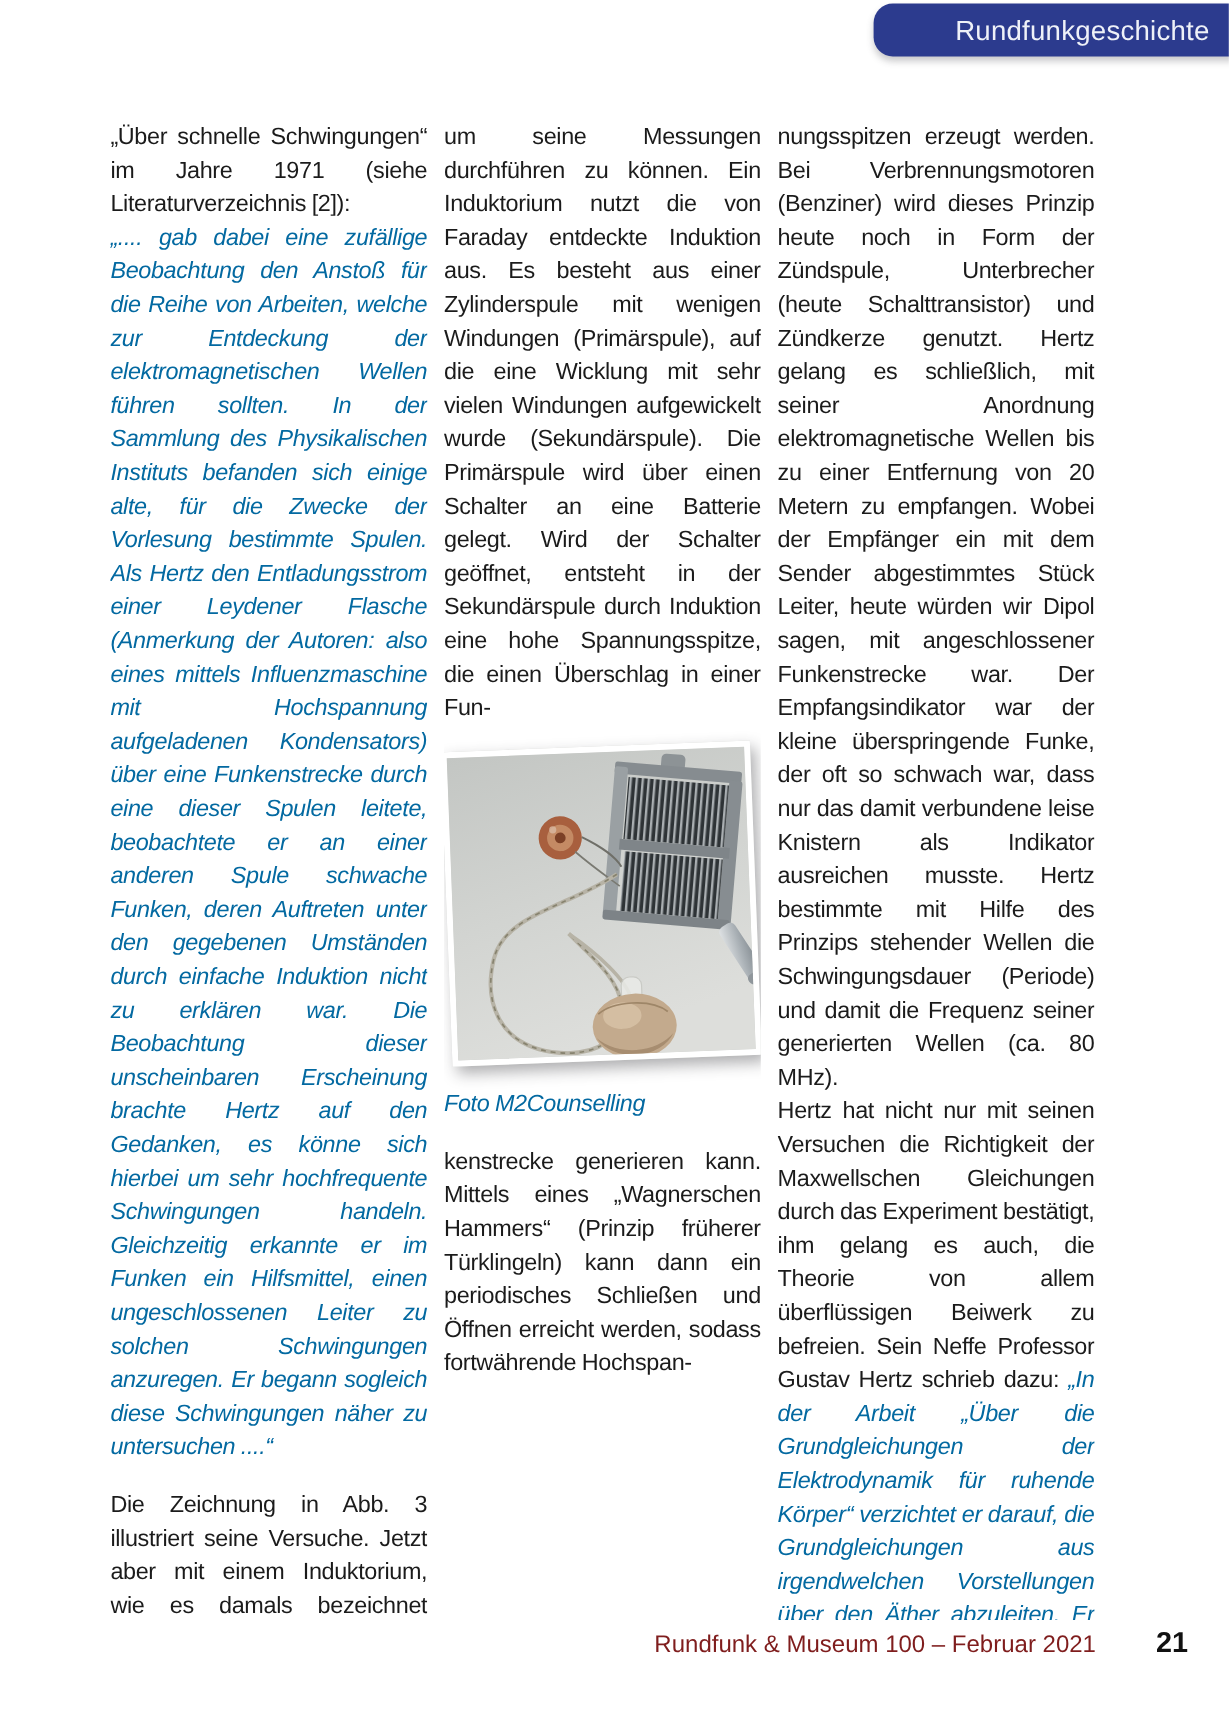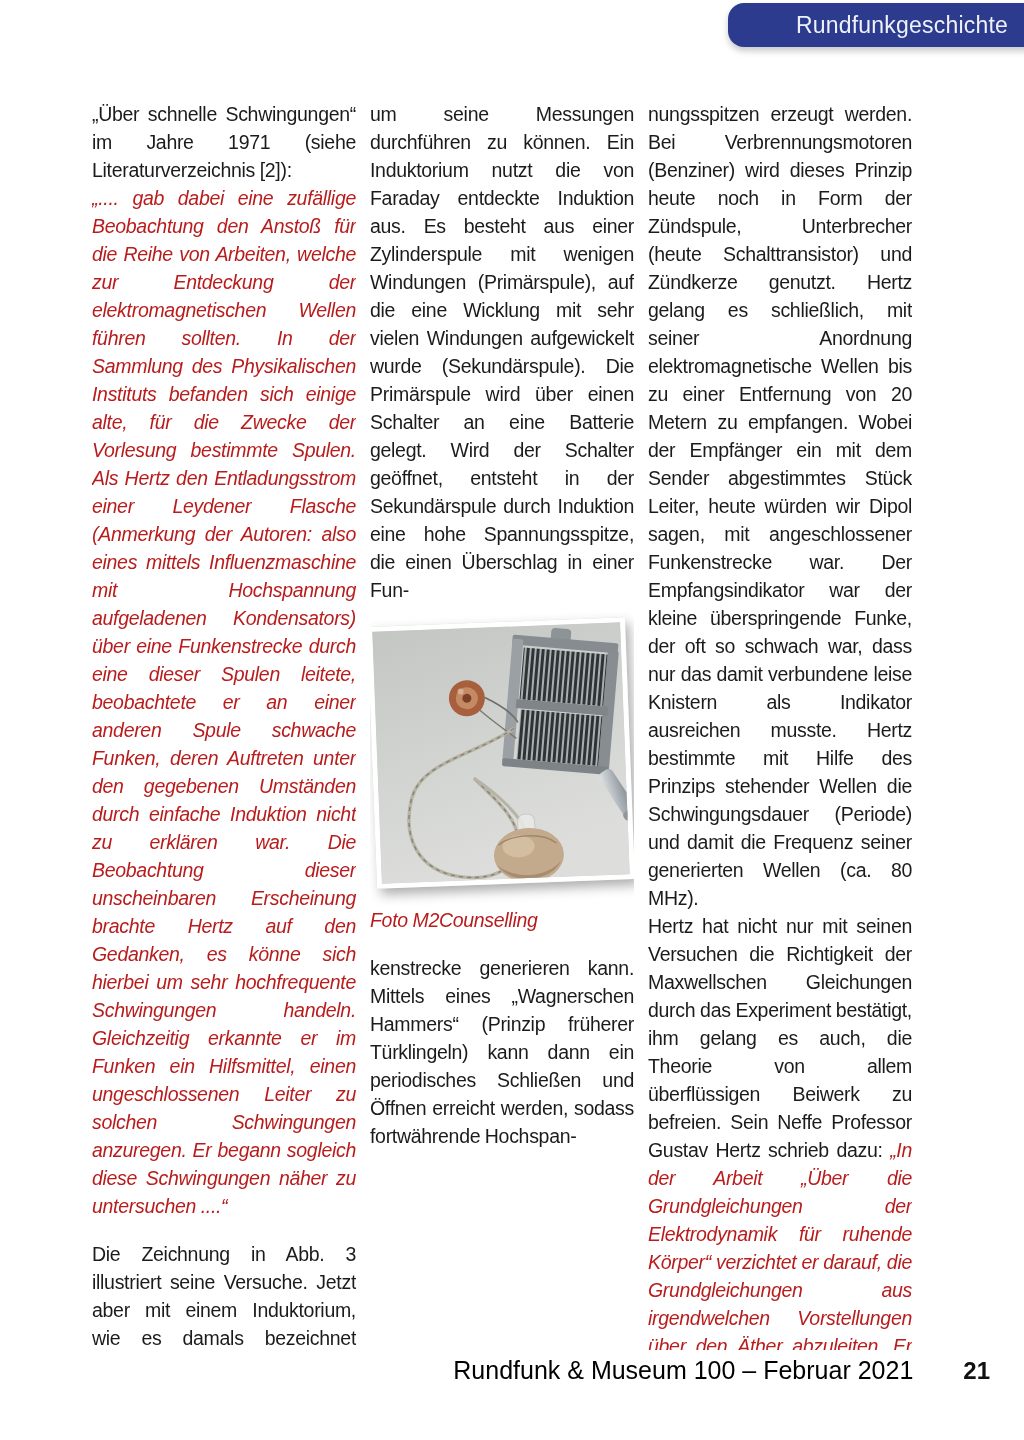--- a/index.html
+++ b/index.html
@@ -23,36 +23,36 @@
     position:absolute;left:92px;top:100px;width:846px;height:1250px;
     display:flex;gap:14px;
   }
   .col{width:264px;overflow:hidden;}
   .col p{
     margin:0;font-size:19.5px;line-height:28px;text-align:justify;
     letter-spacing:-0.3px;word-spacing:-0.5px;
   }
   p.gap-before{margin-top:20px;}
   .quote,.caption,.credit{
-    font-style:italic;color:#b91c1c;
+    font-style:italic;color:#0369a1;
   }
   .credit{text-align:right;}
   
   .figure-wrap{margin:18px 6px 22px 2px;}
   .photo{
     width:248px;height:252px;border:5px solid #ffffff;
     box-shadow:4px 6px 12px rgba(40,40,45,.38);
     transform:rotate(-2.2deg);background:#cfd1ce;
   }
   .photo svg{display:block;}
   .footer{
     position:absolute;top:1356px;left:92px;width:898px;
     display:flex;justify-content:flex-end;align-items:baseline;gap:50px;
   }
-  .footer .journal{font-size:25px;color:#000000;}
+  .footer .journal{font-size:20px;color:#7f1d1d;}
   .footer .pagenum{font-size:24px;font-weight:bold;color:#111;}
 </style>
 </head>
 <body>
 
 <div class="badge" style="background: rgb(44, 59, 142);">
   <span>Rundfunkgeschichte</span>
 </div>
 
 <div class="content">

